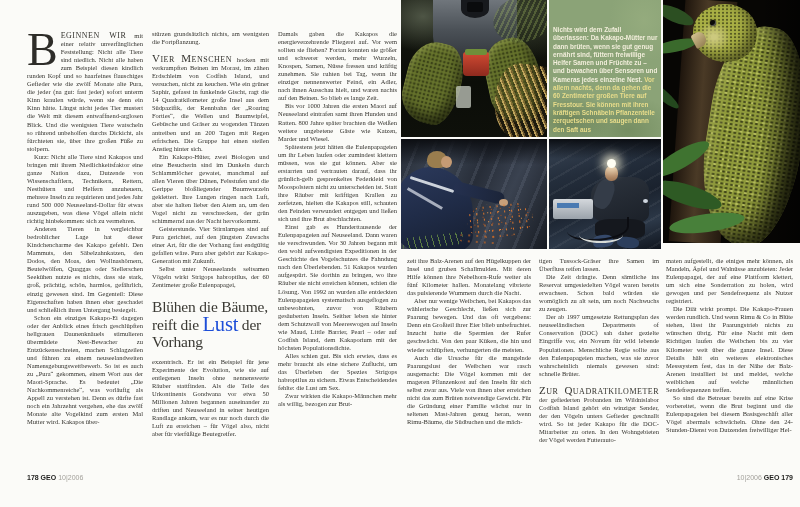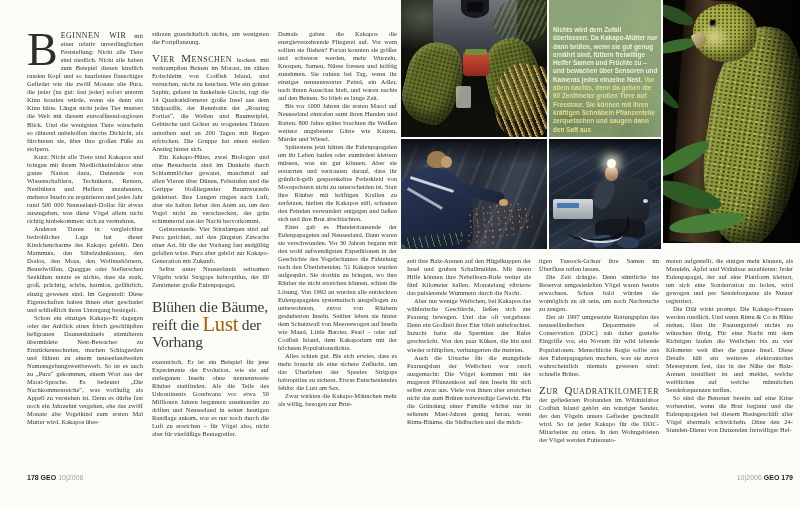--- a/index.html
+++ b/index.html
@@ -15,21 +15,21 @@
   .c4{left:407px;width:124px}
   .c5{left:539px;width:120px}
   .c6{left:666px;width:127px}
   .col p{margin:0}
   .col p.ind{text-indent:7px}
   .col p.gap{margin-top:8px}
   .sc{font-variant:small-caps;letter-spacing:.5px;font-size:11px}
   .dropcap{float:left;font-size:46px;line-height:37px;padding:1px 3px 0 0;color:#2e2d29}
   .headline{font-weight:400;font-size:15.5px;line-height:17.5px;color:#3a3933;margin:9px 0 7px;
             letter-spacing:-.2px;text-align:left}
-  .headline .hl{color:#a16207;font-size:20.5px;line-height:0;position:relative;top:1px}
+  .headline .hl{color:#1d4ed8;font-size:20.5px;line-height:0;position:relative;top:1px}
   
   .footer{position:absolute;top:474px;font-family:"Liberation Sans",sans-serif;font-size:7px;color:#1f1f1d}
   .footer-left{left:27px}
   .footer-right{left:666px;width:127px;text-align:right}
   .footer .pg{font-weight:bold}
   .footer .gray{color:#a3a19b}
   
   .photo{position:absolute;overflow:hidden;background:#0b0d08}
   .photo div{position:absolute}
   #photo-feeding{left:401px;top:0;width:146px;height:137px;

